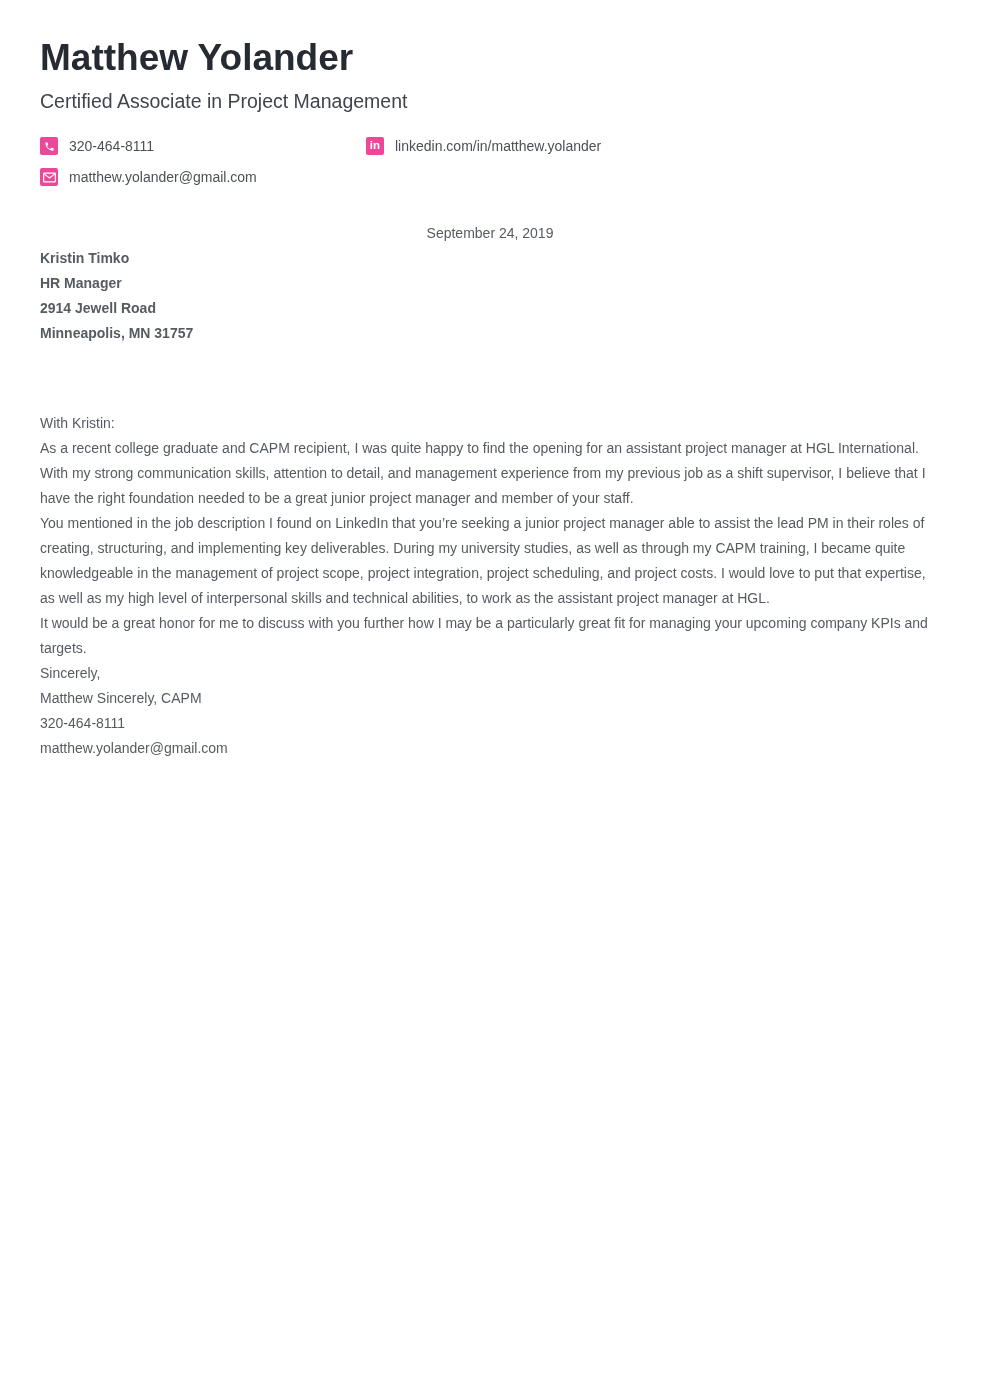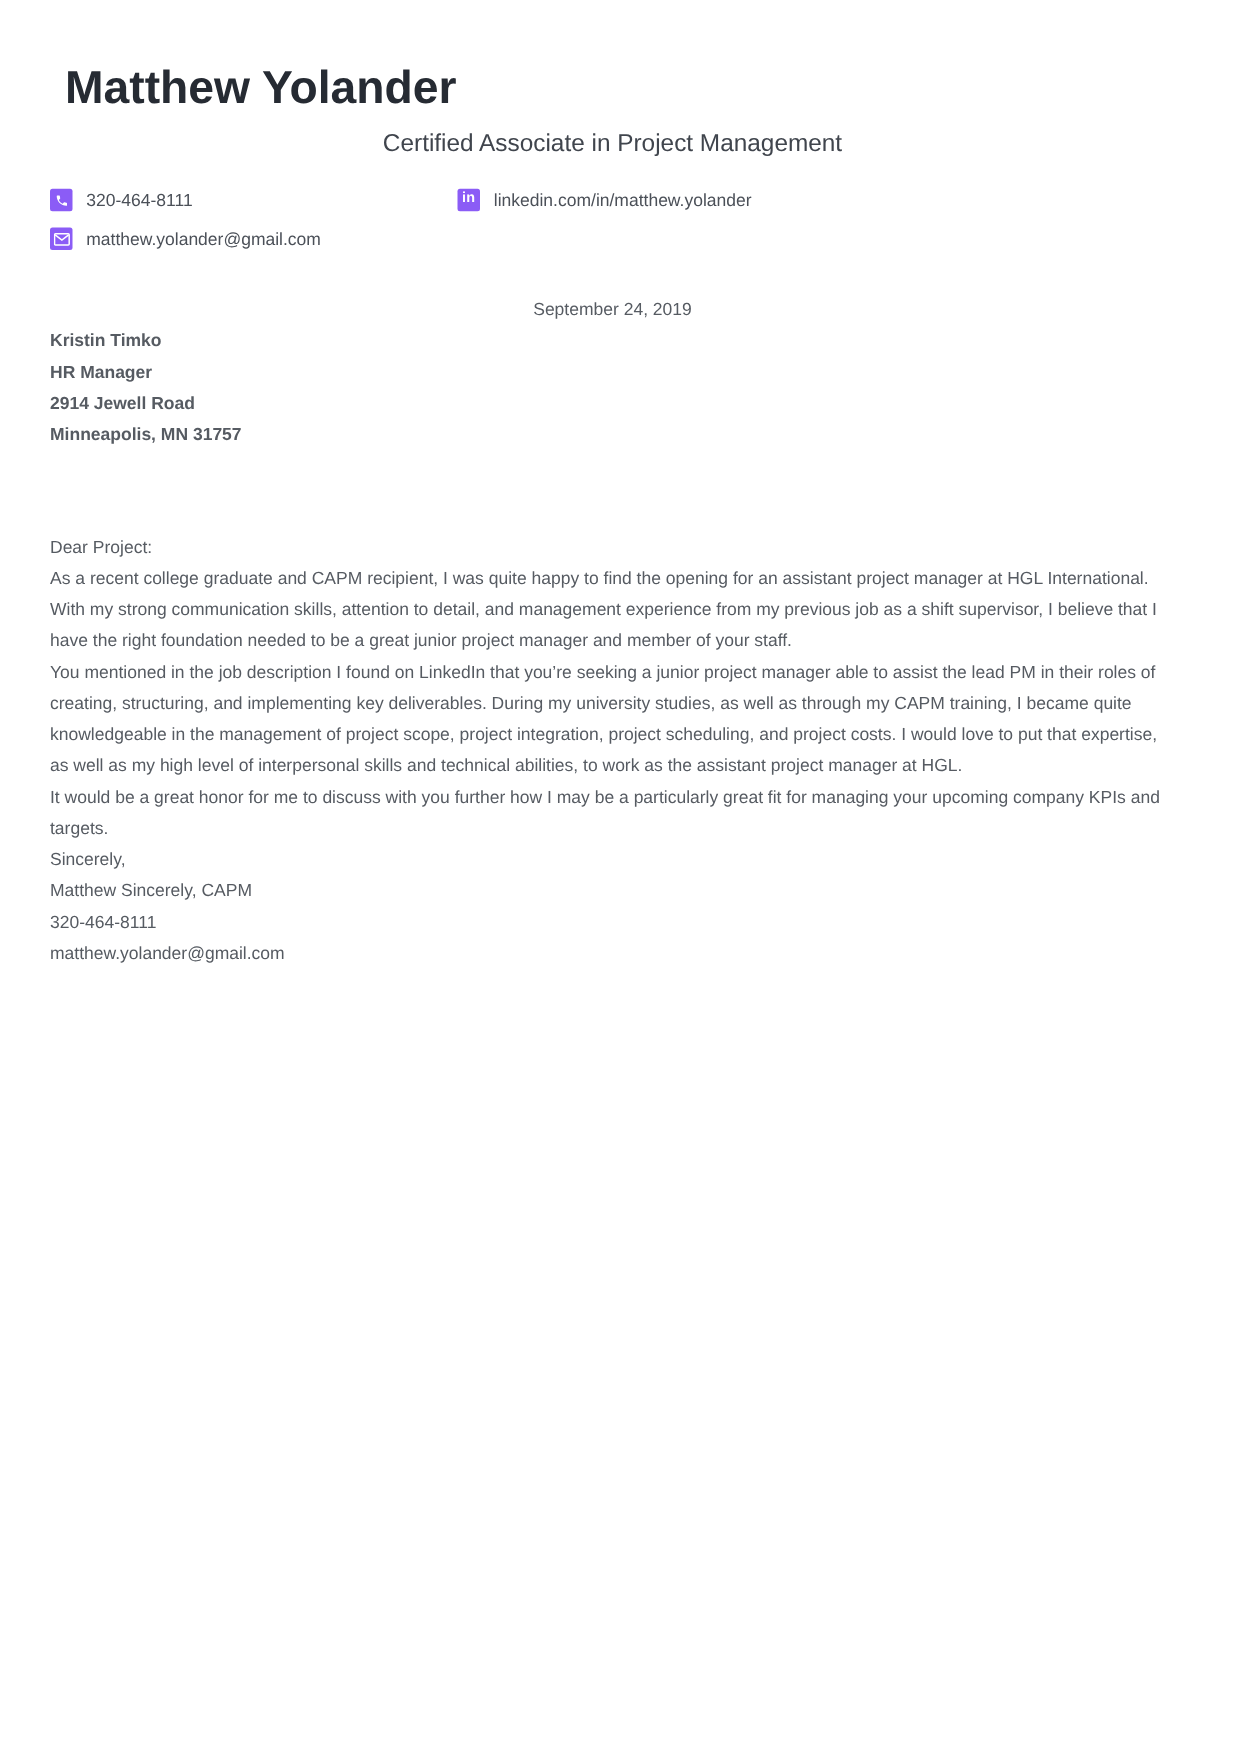--- a/index.html
+++ b/index.html
@@ -10,34 +10,33 @@
     position: relative;
     width: 990px;
     height: 1400px;
     margin: 0 auto;
     background: #ffffff;
     padding: 36px 50px 0 40px;
     overflow: hidden;
   }
 
   .name {
-    margin: 12px;
+    margin: 0;
     font-size: 37px;
     line-height: 44px;
     font-weight: 700;
     color: #262b33;
   }
 
   .job-title {
     margin: 10px 0 0 0;
     font-size: 19.5px;
     line-height: 23px;
     font-weight: 400;
     color: #40454d;
-    text-align: center;
   }
 
   .contacts {
     margin-top: 24px;
     display: grid;
     grid-template-columns: 326px auto;
     row-gap: 13px;
     align-items: center;
     justify-content: start;
   }
@@ -47,21 +46,21 @@
     align-items: center;
     gap: 11px;
     font-size: 14px;
     color: #4b5058;
   }
 
   .icon-box {
     width: 18px;
     height: 18px;
     flex: 0 0 18px;
-    background: #8b5cf6;
+    background: #ec4899;
     border-radius: 2px;
     display: flex;
     align-items: center;
     justify-content: center;
   }
   .icon-box svg { display: block; }
   .in-glyph {
     color: #ffffff;
     font-size: 11.5px;
     font-weight: 700;
@@ -128,21 +127,21 @@
 
     <p class="date">September 24, 2019</p>
 
     <div class="recipient">
       <div>Kristin Timko</div>
       <div>HR Manager</div>
       <div>2914 Jewell Road</div>
       <div>Minneapolis, MN 31757</div>
     </div>
 
-    <p class="salutation">Dear Project:</p>
+    <p class="salutation">With Kristin:</p>
 
     <p class="para">As a recent college graduate and CAPM recipient, I was quite happy to find the opening for an assistant project manager at HGL International. With my strong communication skills, attention to detail, and management experience from my previous job as a shift supervisor, I believe that I have the right foundation needed to be a great junior project manager and member of your staff.</p>
     <p class="para">You mentioned in the job description I found on LinkedIn that you’re seeking a junior project manager able to assist the lead PM in their roles of creating, structuring, and implementing key deliverables. During my university studies, as well as through my CAPM training, I became quite knowledgeable in the management of project scope, project integration, project scheduling, and project costs. I would love to put that expertise, as well as my high level of interpersonal skills and technical abilities, to work as the assistant project manager at HGL.</p>
     <p class="para">It would be a great honor for me to discuss with you further how I may be a particularly great fit for managing your upcoming company KPIs and targets.</p>
 
     <p class="closing">Sincerely,</p>
 
     <div class="signature">
       <div>Matthew Sincerely, CAPM</div>
       <div>320-464-8111</div>

